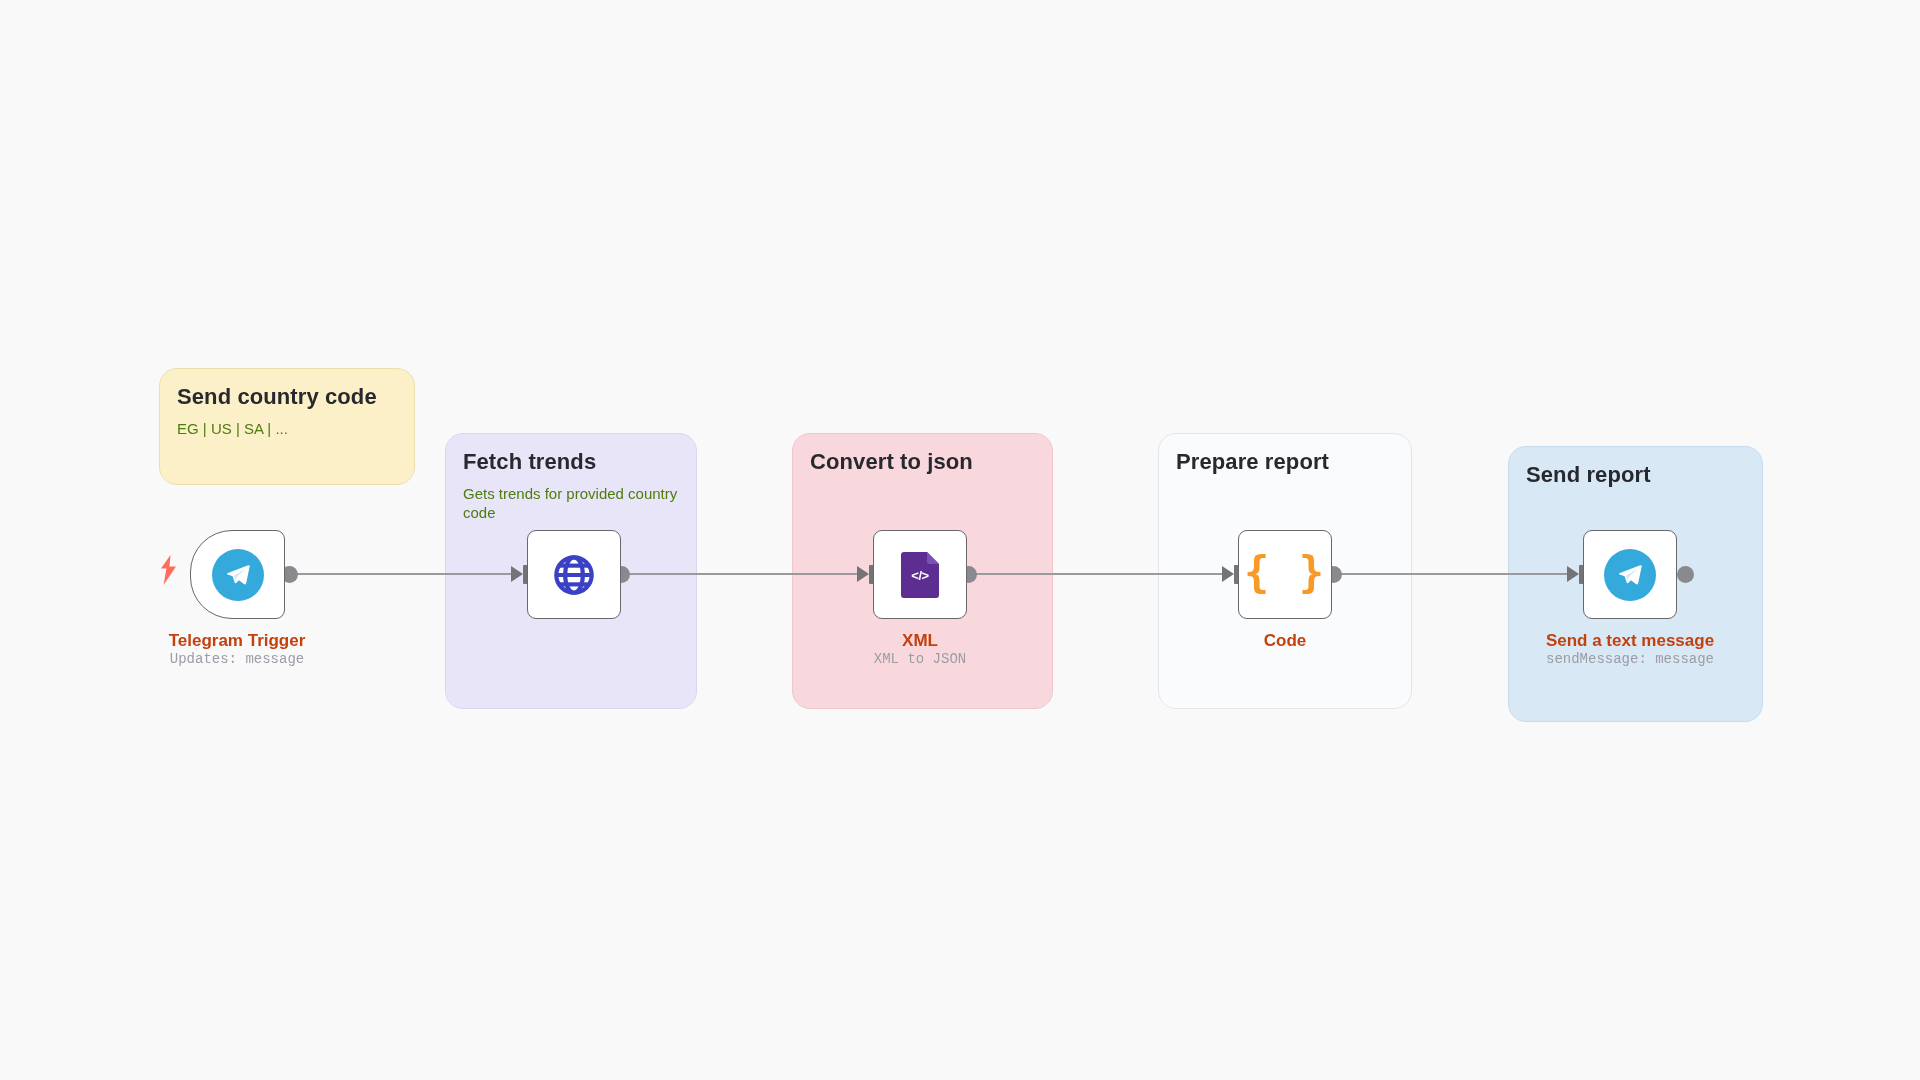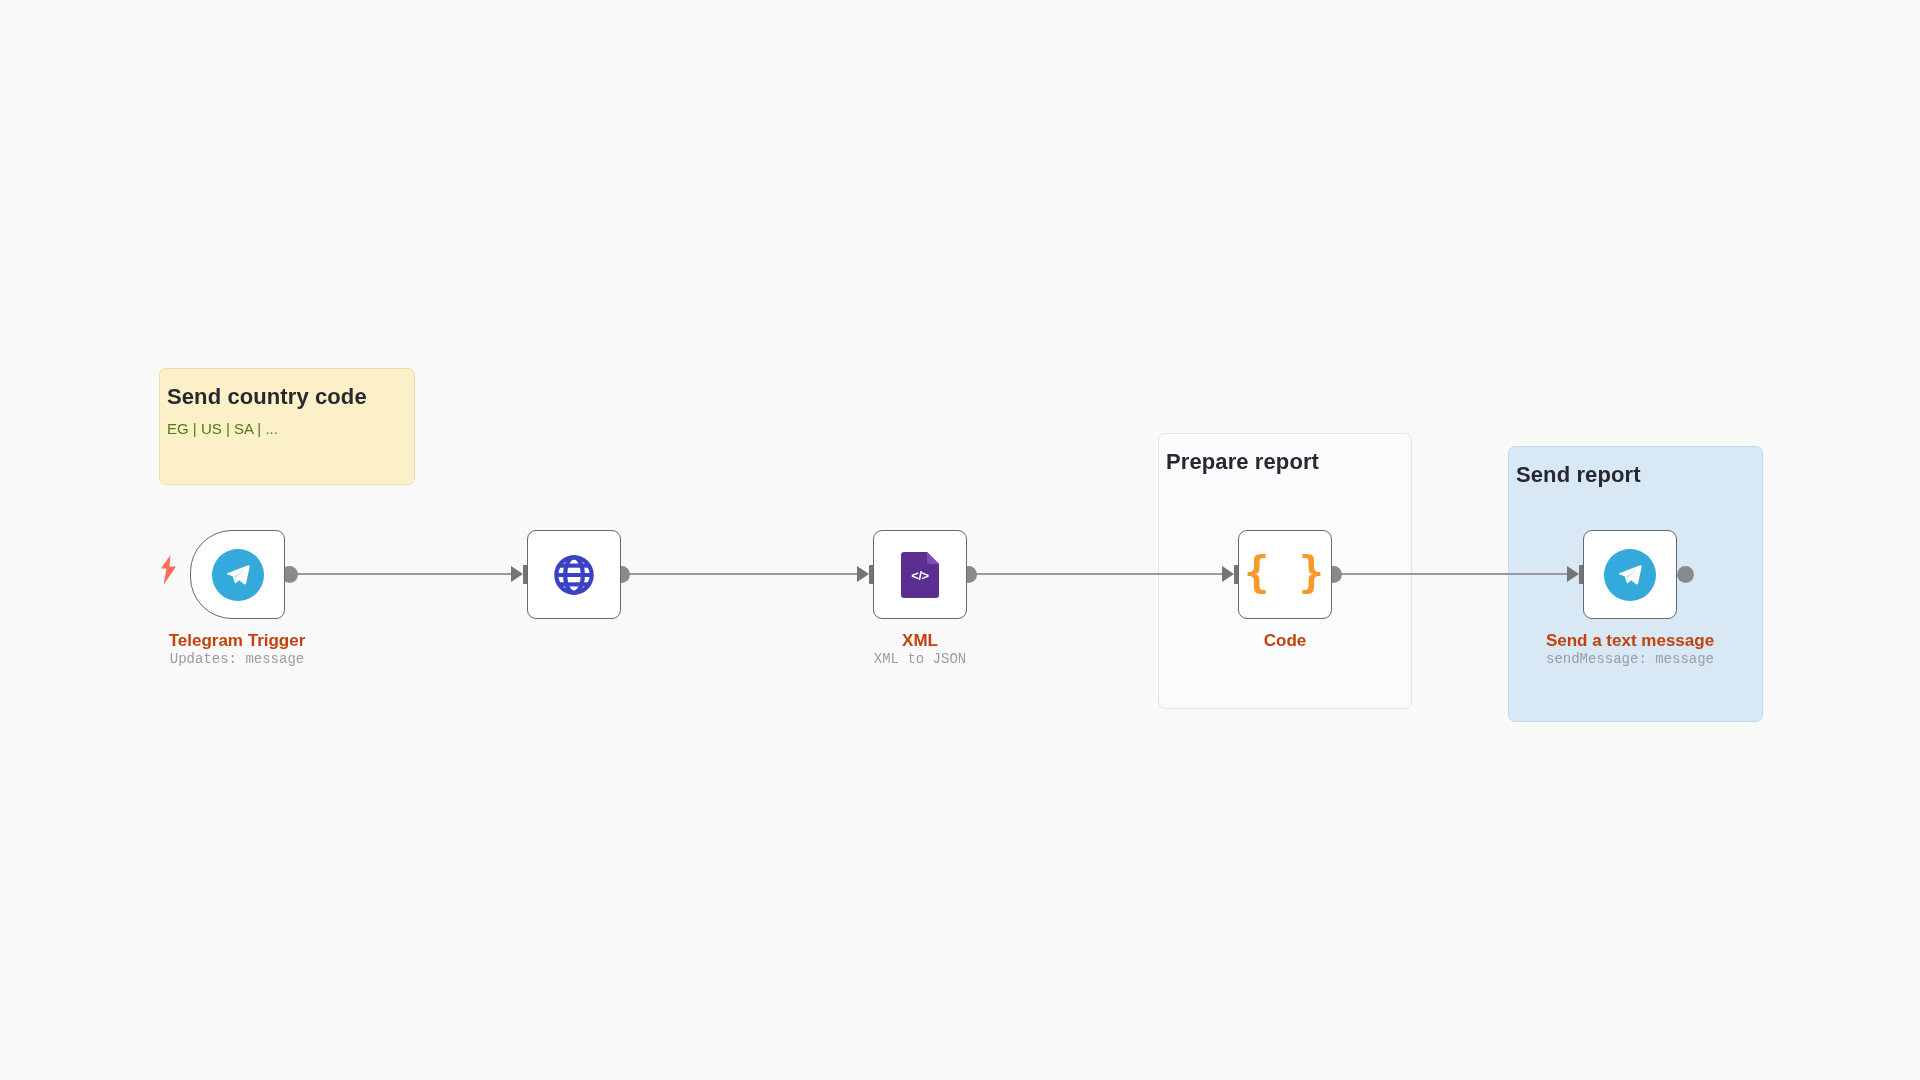--- a/index.html
+++ b/index.html
@@ -7,22 +7,22 @@
   body {
     font-family:"Liberation Sans", sans-serif;
     background:#f9f9fa;
     position:relative;
   }
   .canvas { position:absolute; inset:0; }
 
   
   .sticky {
     position:absolute;
-    border-radius:7px;
-    padding:15px 7px;
+    border-radius:18px;
+    padding:15px 17px;
     border:1px solid transparent;
   }
   .sticky h2 {
     font-size:22px; font-weight:700; color:#28282f; letter-spacing:.1px;
   }
   .sticky p {
     margin-top:9px; font-size:15px; color:#4d7c0f; line-height:1.28;
   }
   .sticky-yellow { left:159px; top:368px; width:256px; height:117px;
     background:#fcf0c8; border-color:#ecdfae; }
@@ -104,20 +104,27 @@
 </head>
 <body>
 
 <div class="canvas">
 
   <div class="sticky sticky-yellow">
     <h2>Send country code</h2>
     <p>EG | US | SA | ...</p>
   </div>
 
+  <div class="sticky sticky-purple">
+    <h2>Fetch trends</h2>
+    <p>Gets trends for provided country code</p>
+  </div>
+  <div class="sticky sticky-pink">
+    <h2>Convert to json</h2>
+  </div>
   <div class="sticky sticky-gray">
     <h2>Prepare report</h2>
   </div>
   <div class="sticky sticky-blue">
     <h2>Send report</h2>
   </div>
 
   <div class="wire wire-1"></div>
   <div class="wire wire-2"></div>
   <div class="wire wire-3"></div>

